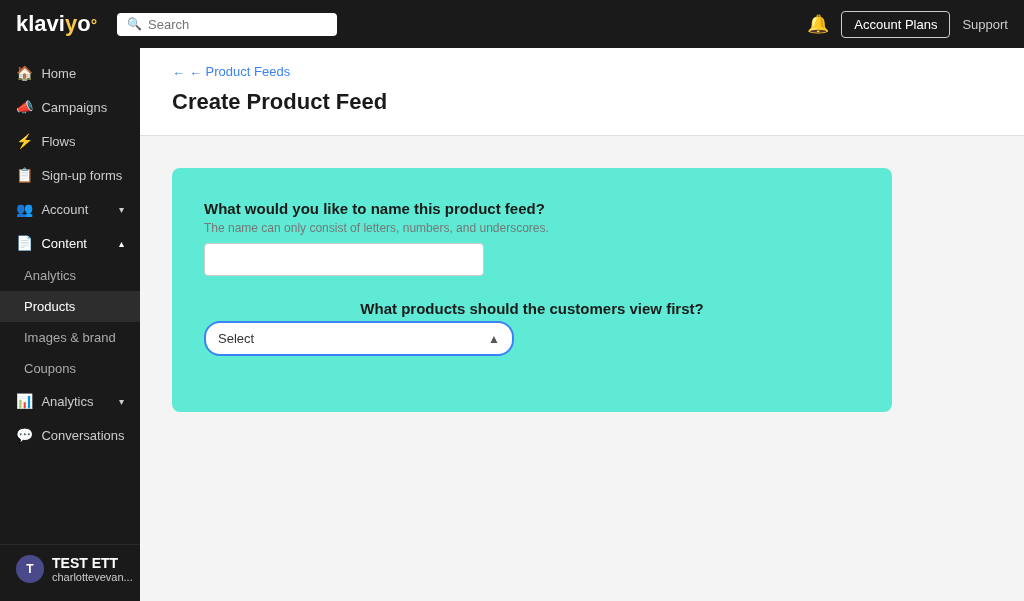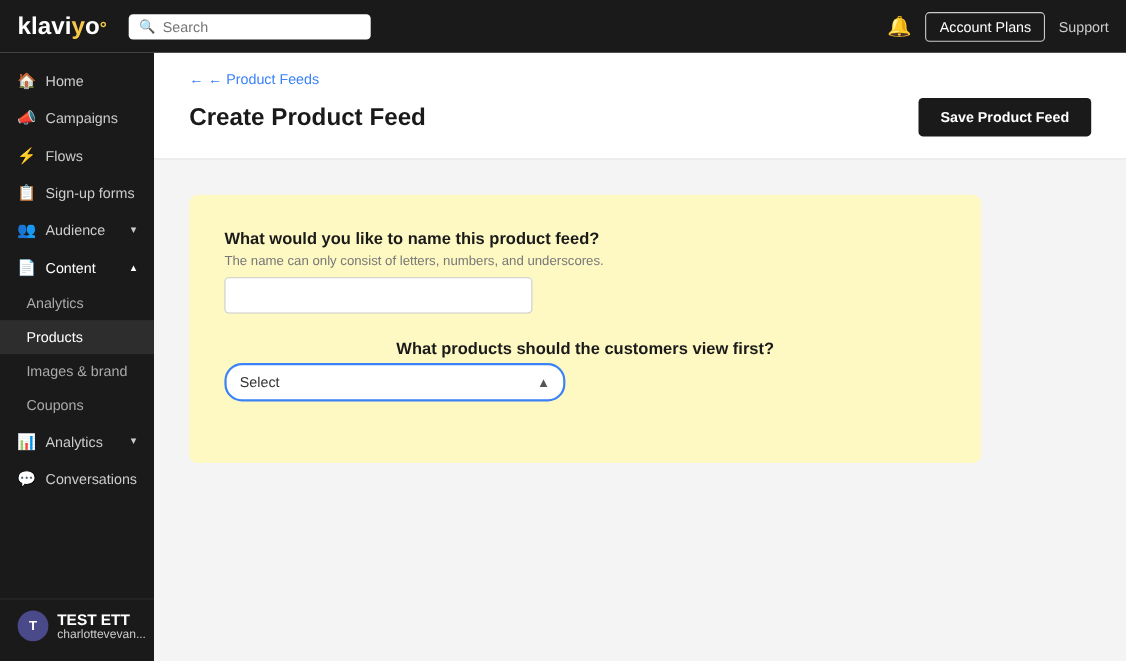--- a/index.html
+++ b/index.html
@@ -172,21 +172,21 @@
       font-size: 13px;
       font-weight: 600;
       cursor: pointer;
     }
 
     
     .form-area {
       padding: 32px;
     }
     .form-card {
-      background: #fef9c3;
+      background: #5eead4;
       border-radius: 8px;
       padding: 32px;
       max-width: 720px;
     }
     .form-group { margin-bottom: 24px; }
     .form-label {
       font-size: 15px;
       font-weight: 600;
       color: #1a1a1a;
       margin-bottom: 4px;
@@ -253,21 +253,21 @@
     <div class="sidebar-item">
       <span class="icon">⚡</span>
       <span>Flows</span>
     </div>
     <div class="sidebar-item">
       <span class="icon">📋</span>
       <span>Sign-up forms</span>
     </div>
     <div class="sidebar-item">
       <span class="icon">👥</span>
-      <span>Audience</span>
+      <span>Account</span>
       <span class="arrow">▾</span>
     </div>
     <div class="sidebar-item active">
       <span class="icon">📄</span>
       <span>Content</span>
       <span class="arrow">▴</span>
     </div>
     <div class="sidebar-sub">
       <div class="sidebar-sub-item">Analytics</div>
       <div class="sidebar-sub-item active">Products</div>
@@ -295,21 +295,20 @@
   </aside>
 
   <main class="main">
     <div class="page-header">
       <div class="breadcrumb">
         <span>←</span>
         <span style="color:#3b82f6;">← Product Feeds</span>
       </div>
       <div class="page-title-row">
         <h1 class="page-title">Create Product Feed</h1>
-        <button class="save-btn">Save Product Feed</button>
       </div>
     </div>
 
     <div class="form-area">
       <div class="form-card">
 
         <div class="form-group">
           <div class="form-label">What would you like to name this product feed?</div>
           <div class="form-hint">The name can only consist of letters, numbers, and underscores.</div>
           <input class="form-input" type="text" style="">

